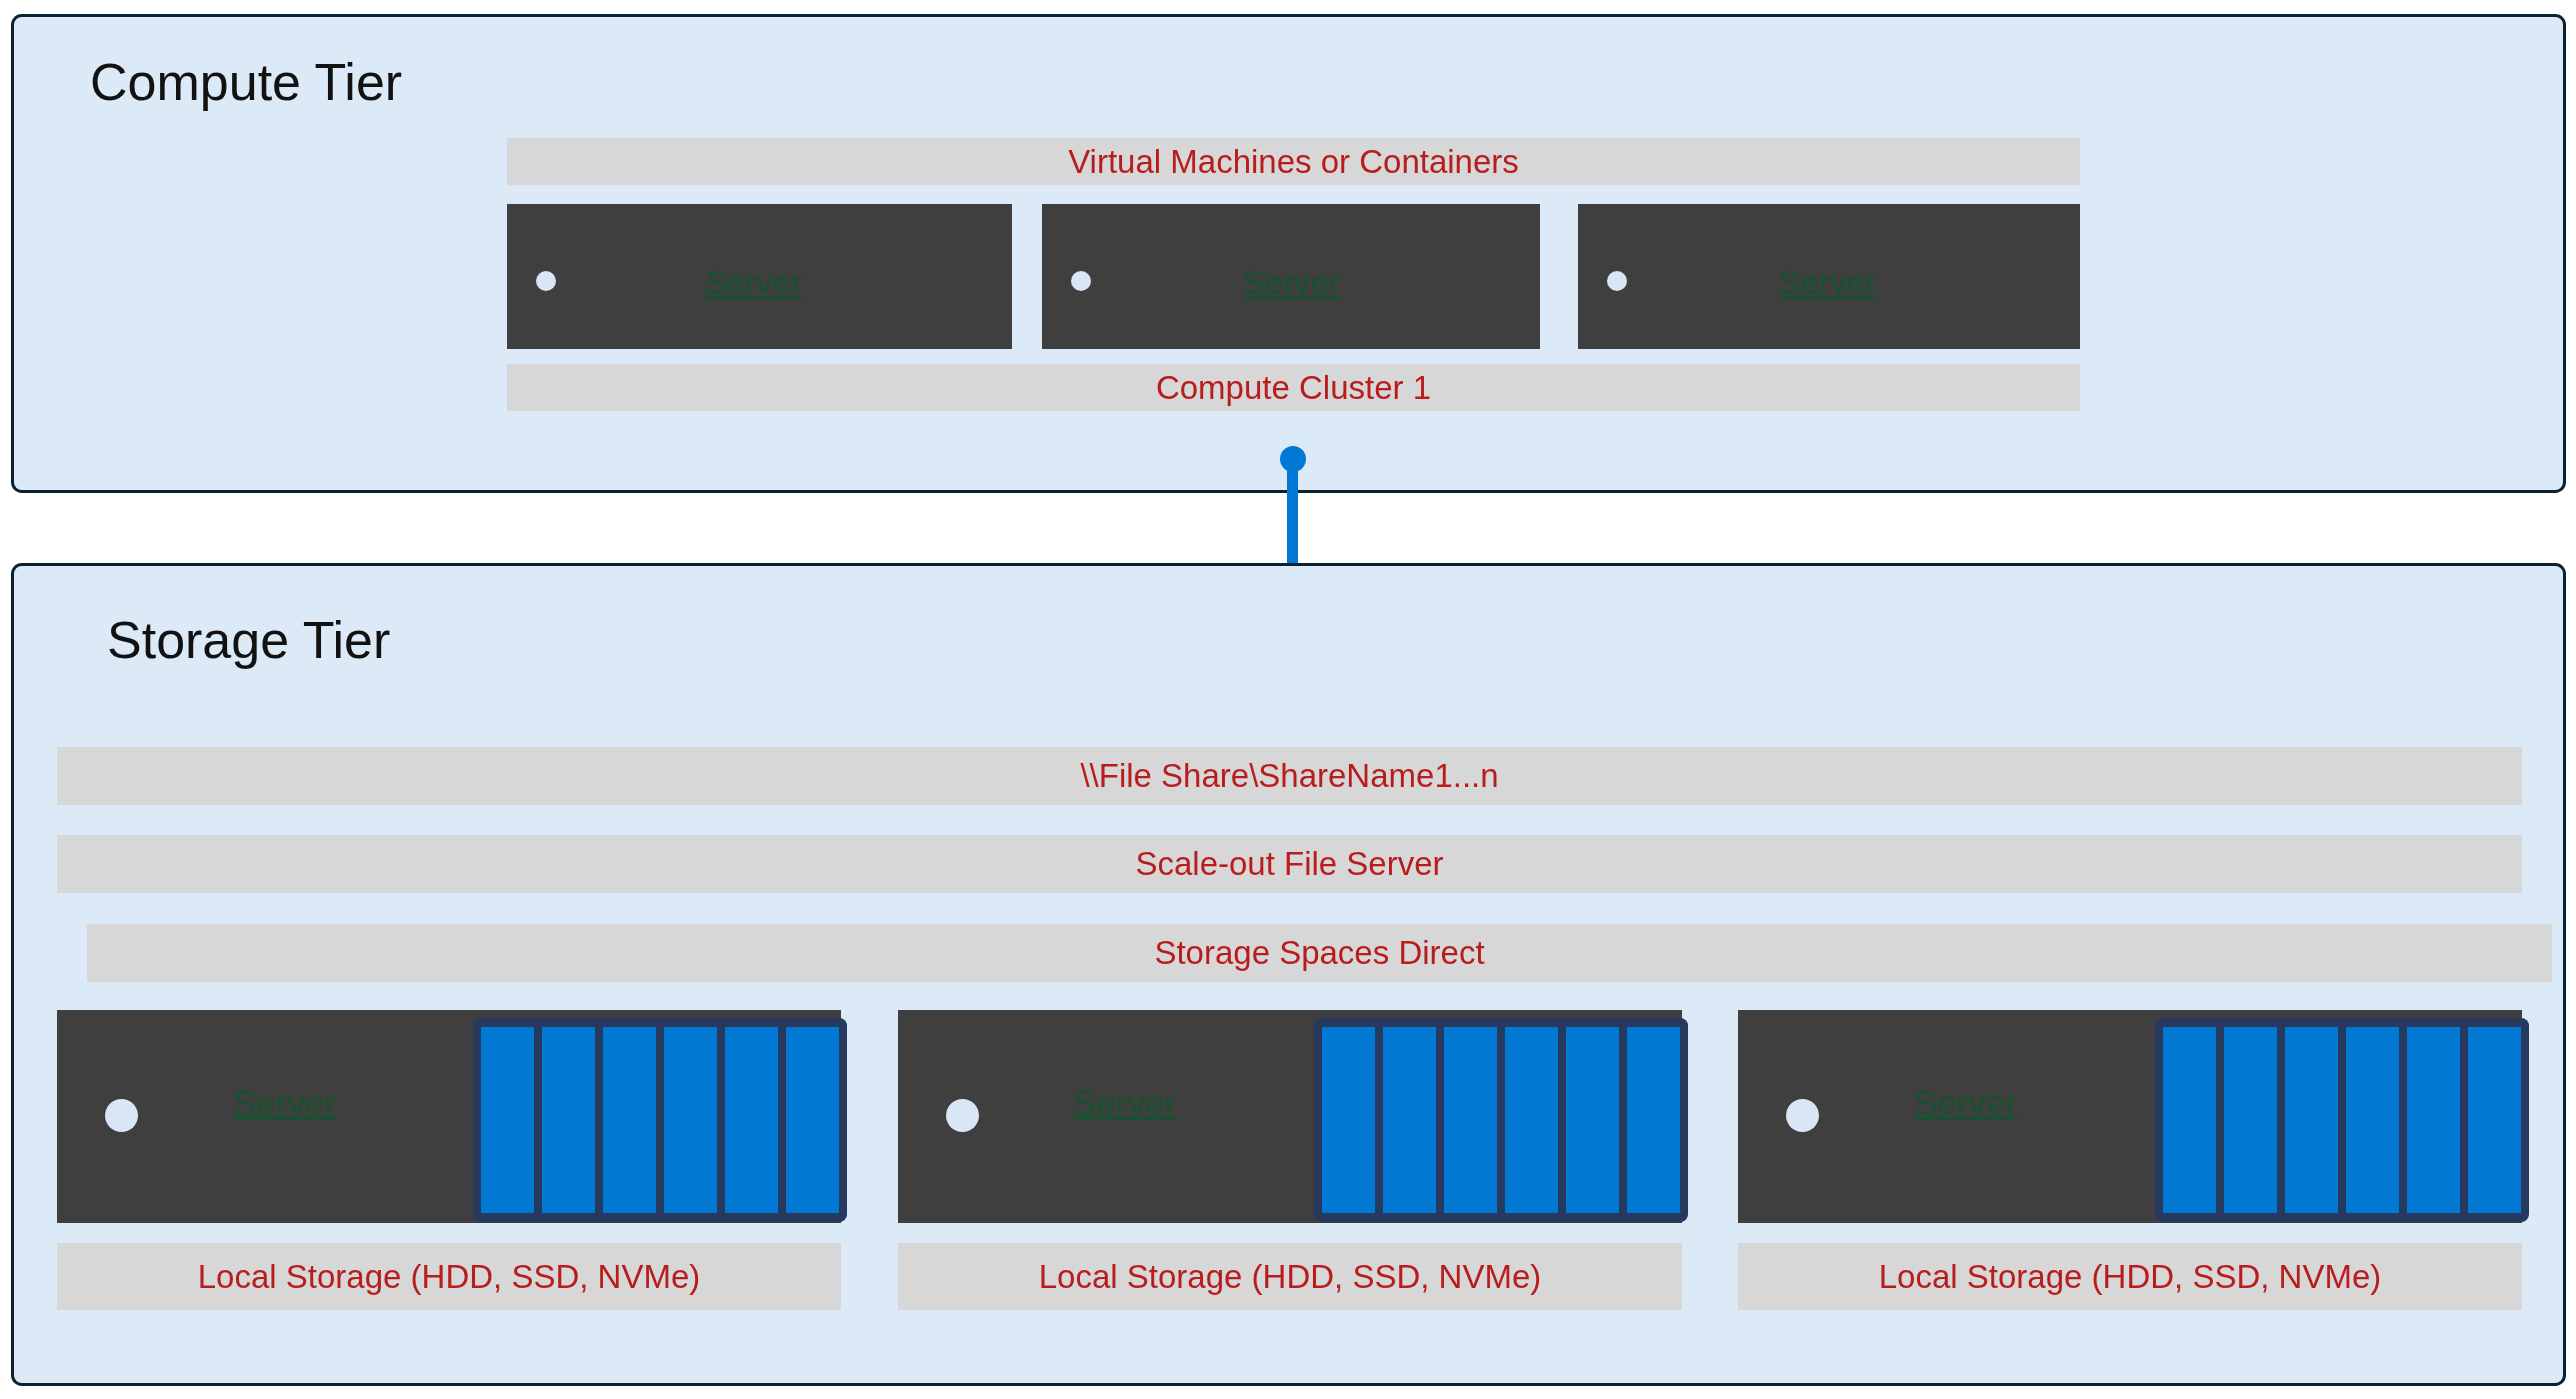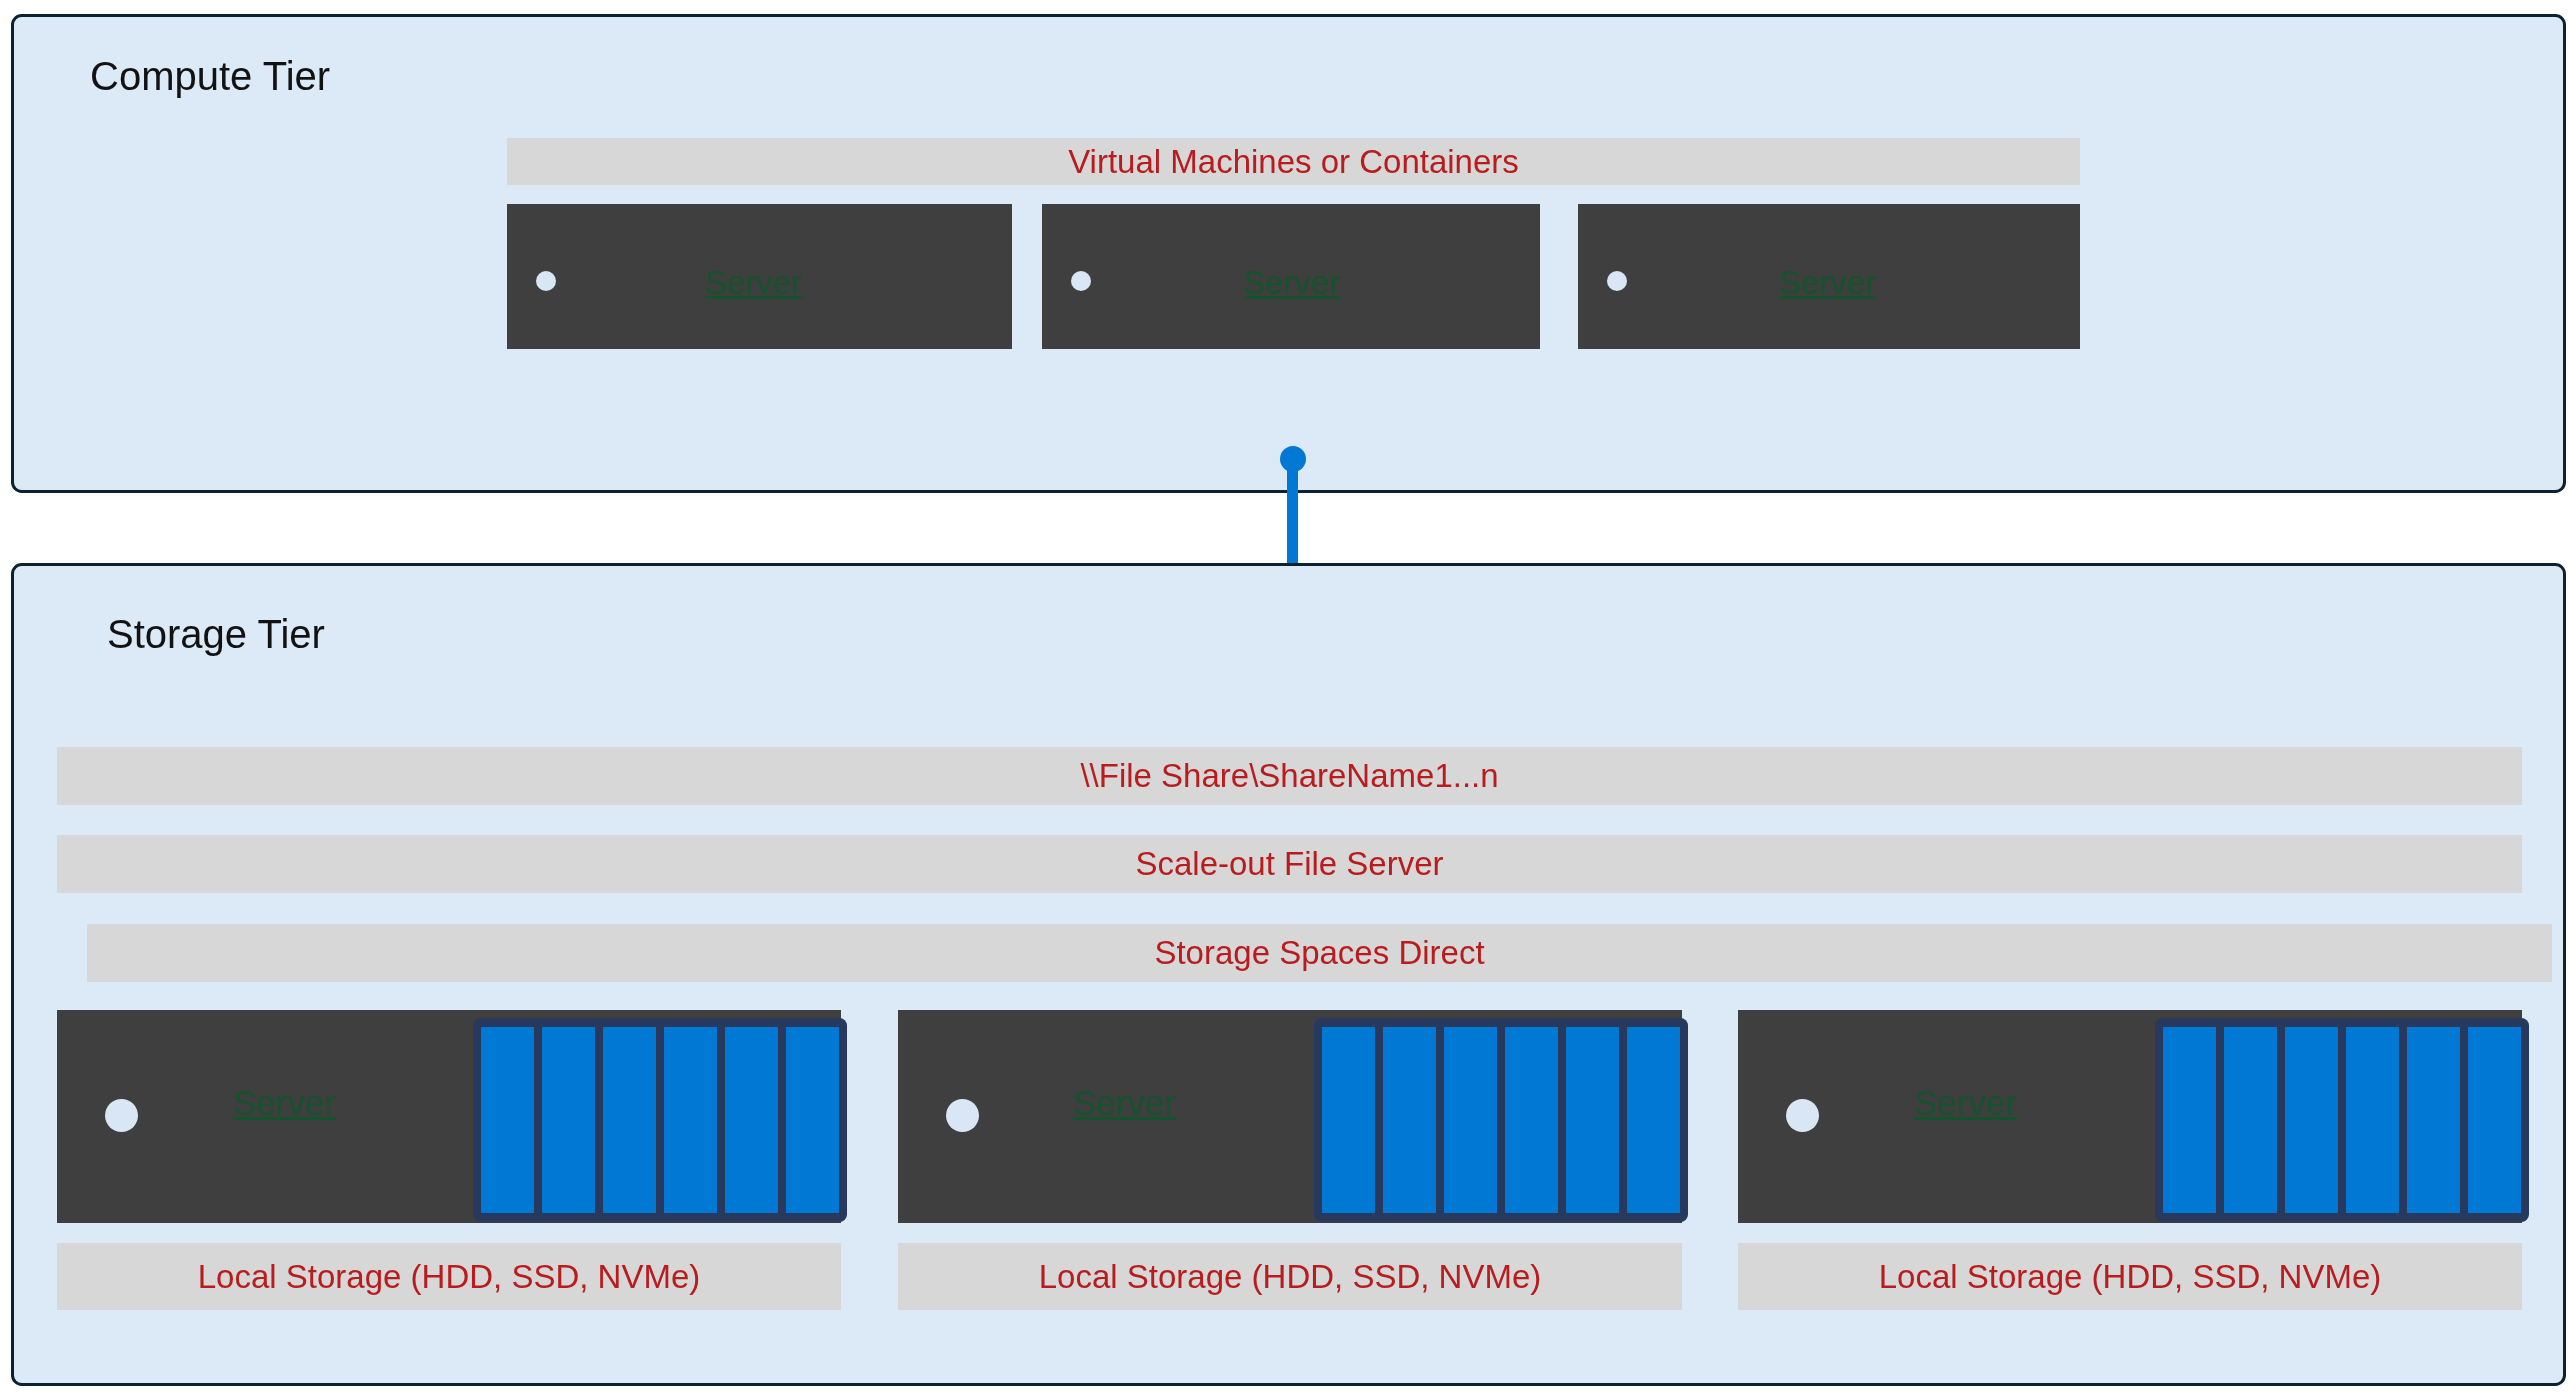--- a/index.html
+++ b/index.html
@@ -4,21 +4,21 @@
 <style>
   html,body{margin:0;padding:0;background:#ffffff;}
   body{width:2576px;height:1399px;font-family:"Liberation Sans","DejaVu Sans",sans-serif;
        -webkit-font-smoothing:antialiased;overflow:hidden;}
   .stage{position:relative;width:2576px;height:1399px;background:#ffffff;}
 
   .tier-panel{position:absolute;background:#dce9f6;border:3.8px solid #0d2230;border-radius:10.7px;box-sizing:border-box;}
   #compute-panel{left:10.7px;top:13.7px;width:2555px;height:479px;}
   #storage-panel{left:10.7px;top:563px;width:2555px;height:823px;}
 
-  .tier-title{position:absolute;color:#121212;font-size:40px;line-height:1;white-space:nowrap;}
+  .tier-title{position:absolute;color:#121212;font-size:52px;line-height:1;white-space:nowrap;}
   #compute-title{left:90px;top:56px;}
   #storage-title{left:107px;top:614px;}
 
   .gray-bar{position:absolute;background:#d7d7d7;box-sizing:border-box;
             display:flex;align-items:center;justify-content:center;color:#b91c1c;font-size:33px;}
   .server-box{position:absolute;background:#3f3f3f;box-sizing:border-box;}
   .server-dot{position:absolute;background:#d9e6f5;border-radius:50%;}
   .server-label{position:absolute;color:#14532d;font-size:33px;white-space:nowrap;text-decoration:underline;}
 
   
@@ -82,20 +82,21 @@
   <div class="server-box c-srv" id="c-srv-3"></div>
 
   <div class="server-dot c-dot" id="c-dot-1"></div>
   <div class="server-dot c-dot" id="c-dot-2"></div>
   <div class="server-dot c-dot" id="c-dot-3"></div>
 
   <div class="server-label c-lbl" id="c-lbl-1">Server</div>
   <div class="server-label c-lbl" id="c-lbl-2">Server</div>
   <div class="server-label c-lbl" id="c-lbl-3">Server</div>
 
+  <div class="gray-bar" id="cluster-bar">Compute Cluster 1</div>
 
   <div id="connector-line"></div>
   <div class="conn-dot" id="conn-dot-top"></div>
   <div class="conn-dot" id="conn-dot-bottom"></div>
 
   <svg id="folder-icon" viewBox="0 0 174 128">
     <path d="M10 14 a10 10 0 0 1 10 -10 h44 l16 18 h84 a10 10 0 0 1 10 10 v82 a10 10 0 0 1 -10 10 h-144 a10 10 0 0 1 -10 -10 z" fill="#0078d4"></path>
   </svg>
 
   <div class="tier-panel" id="storage-panel"></div>

